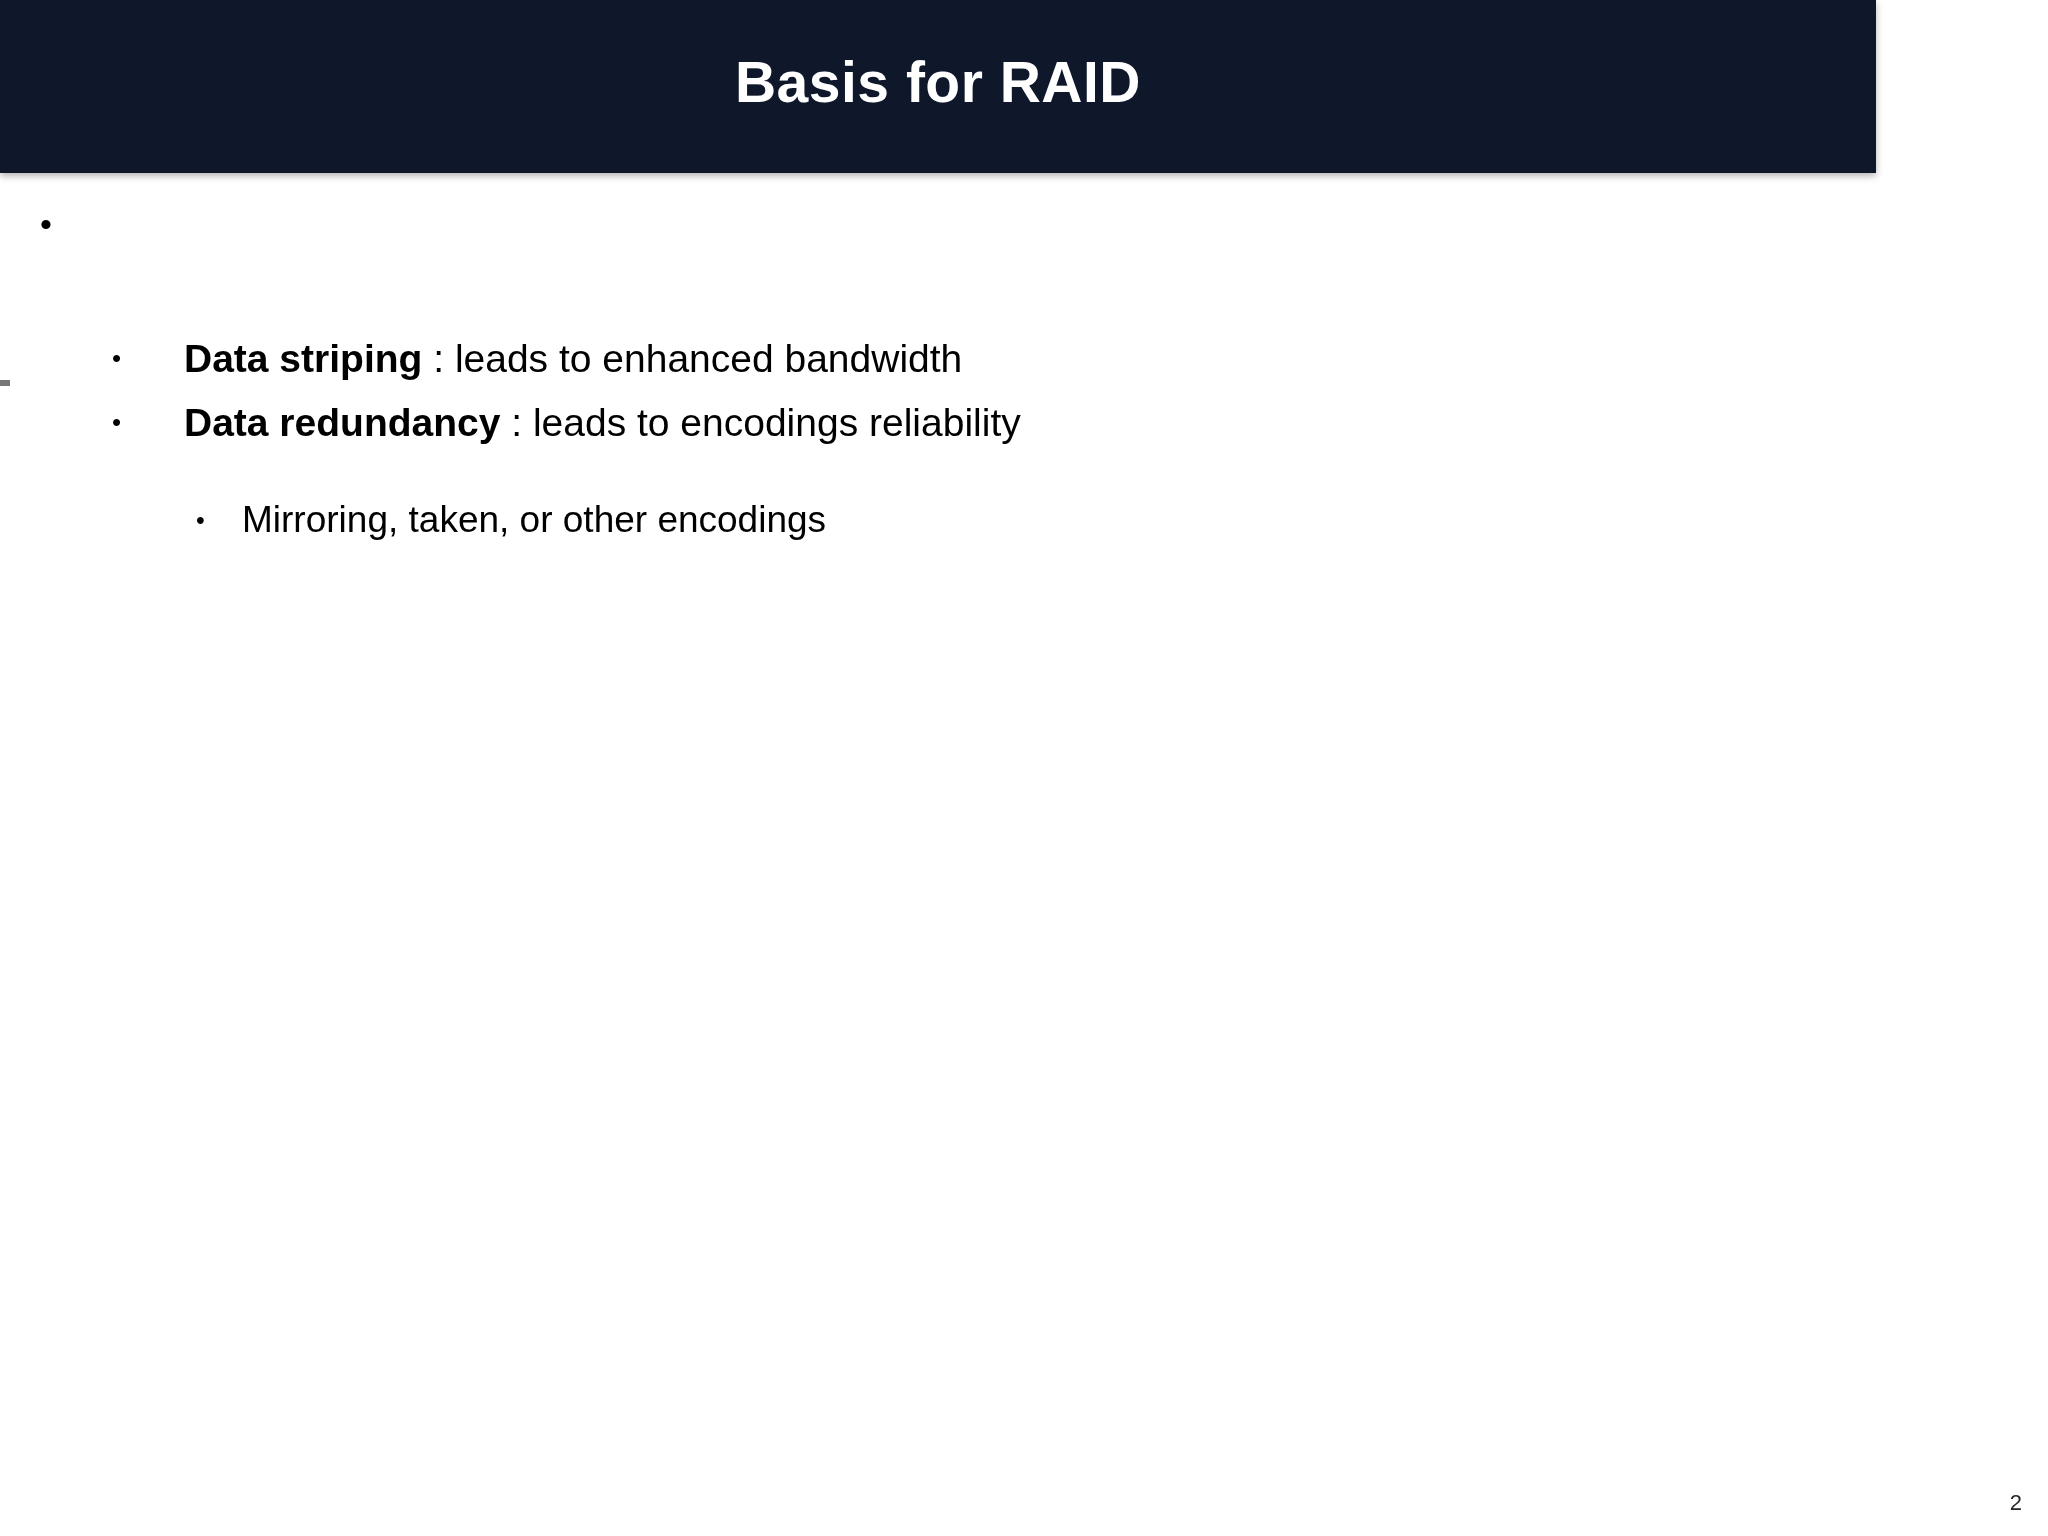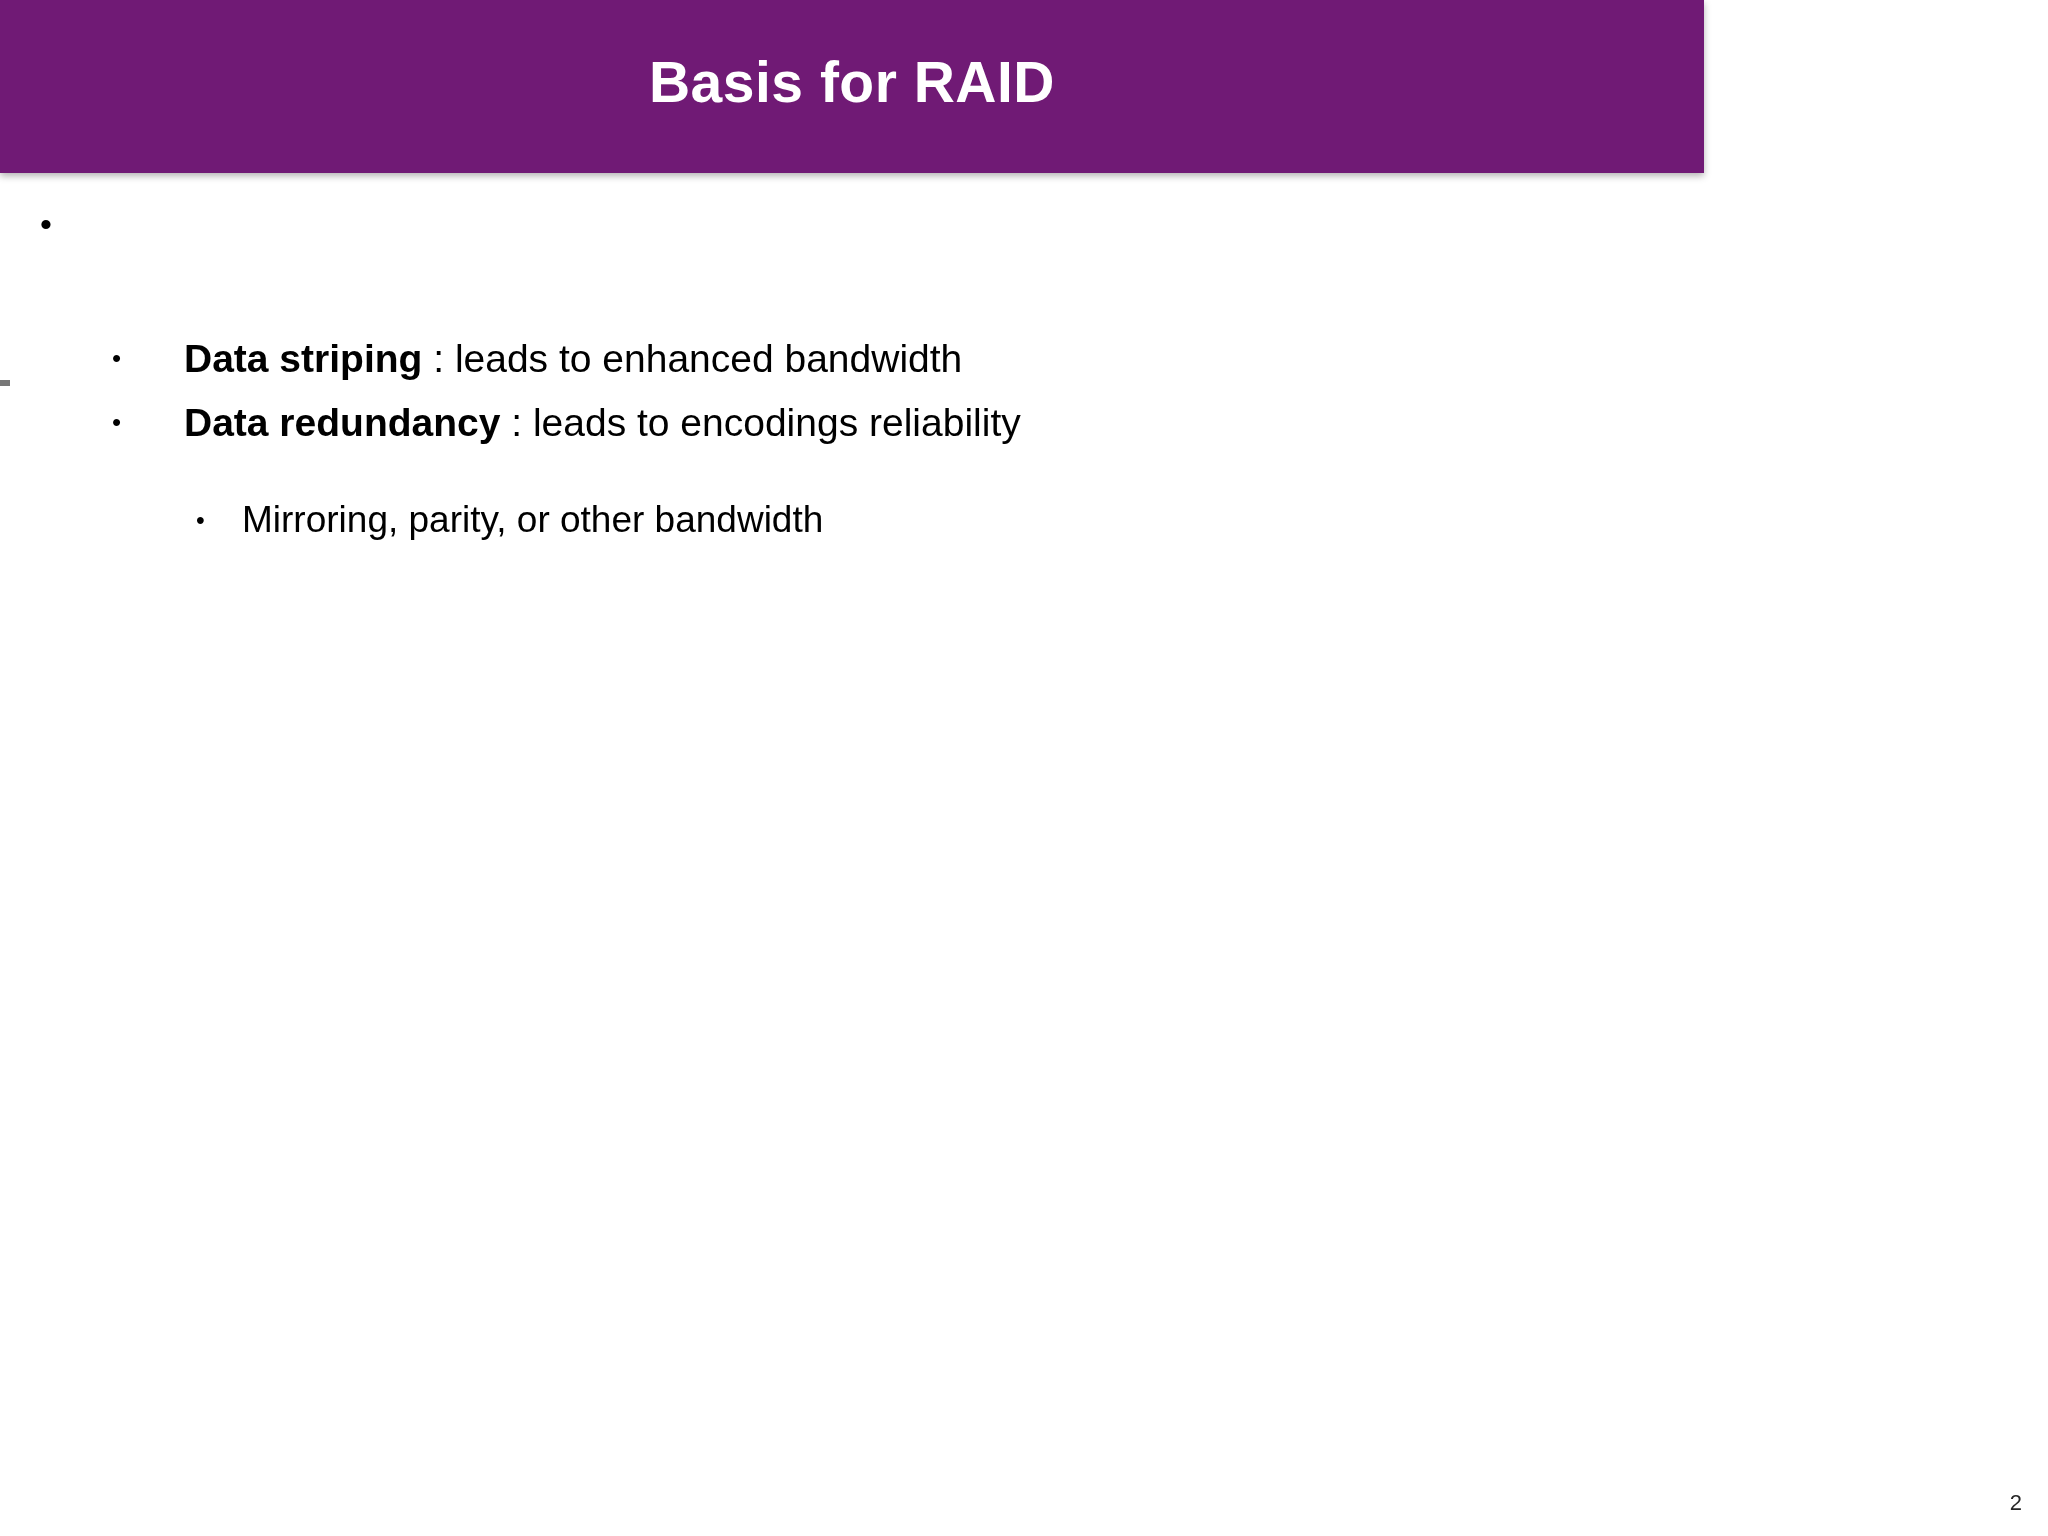--- a/index.html
+++ b/index.html
@@ -21,23 +21,23 @@
     height: 1536px;
     background: #ffffff;
     box-sizing: border-box;
   }
 
   
   .title-banner {
     position: absolute;
     left: 0;
     top: 0;
-    width: 1704px;
+    width: 1876px;
     height: 173px;
-    background: #701a75;
+    background: #0f172a;
     box-shadow: 0 3px 7px rgba(0,0,0,0.30);
     display: flex;
     align-items: center;
     justify-content: center;
     z-index: 2;
   }
   .title-text {
     color: #ffffff;
     font-family: "Liberation Sans", sans-serif;
     font-weight: bold;
@@ -176,20 +176,20 @@
 
     <div class="bullet-line lvl2" id="line-3">
       <span class="bullet-mark">•</span>
       <span class="bullet-body">
         <span class="strong">Data redundancy</span><span> : leads to encodings reliability</span>
       </span>
     </div>
 
     <div class="bullet-line lvl3" id="line-4">
       <span class="bullet-mark">•</span>
-      <span class="bullet-body">Mirroring, parity, or other bandwidth</span>
+      <span class="bullet-body">Mirroring, taken, or other encodings</span>
     </div>
 
   </div>
 
   <div class="page-number">2</div>
 
 </div>
 
 </body></html>

